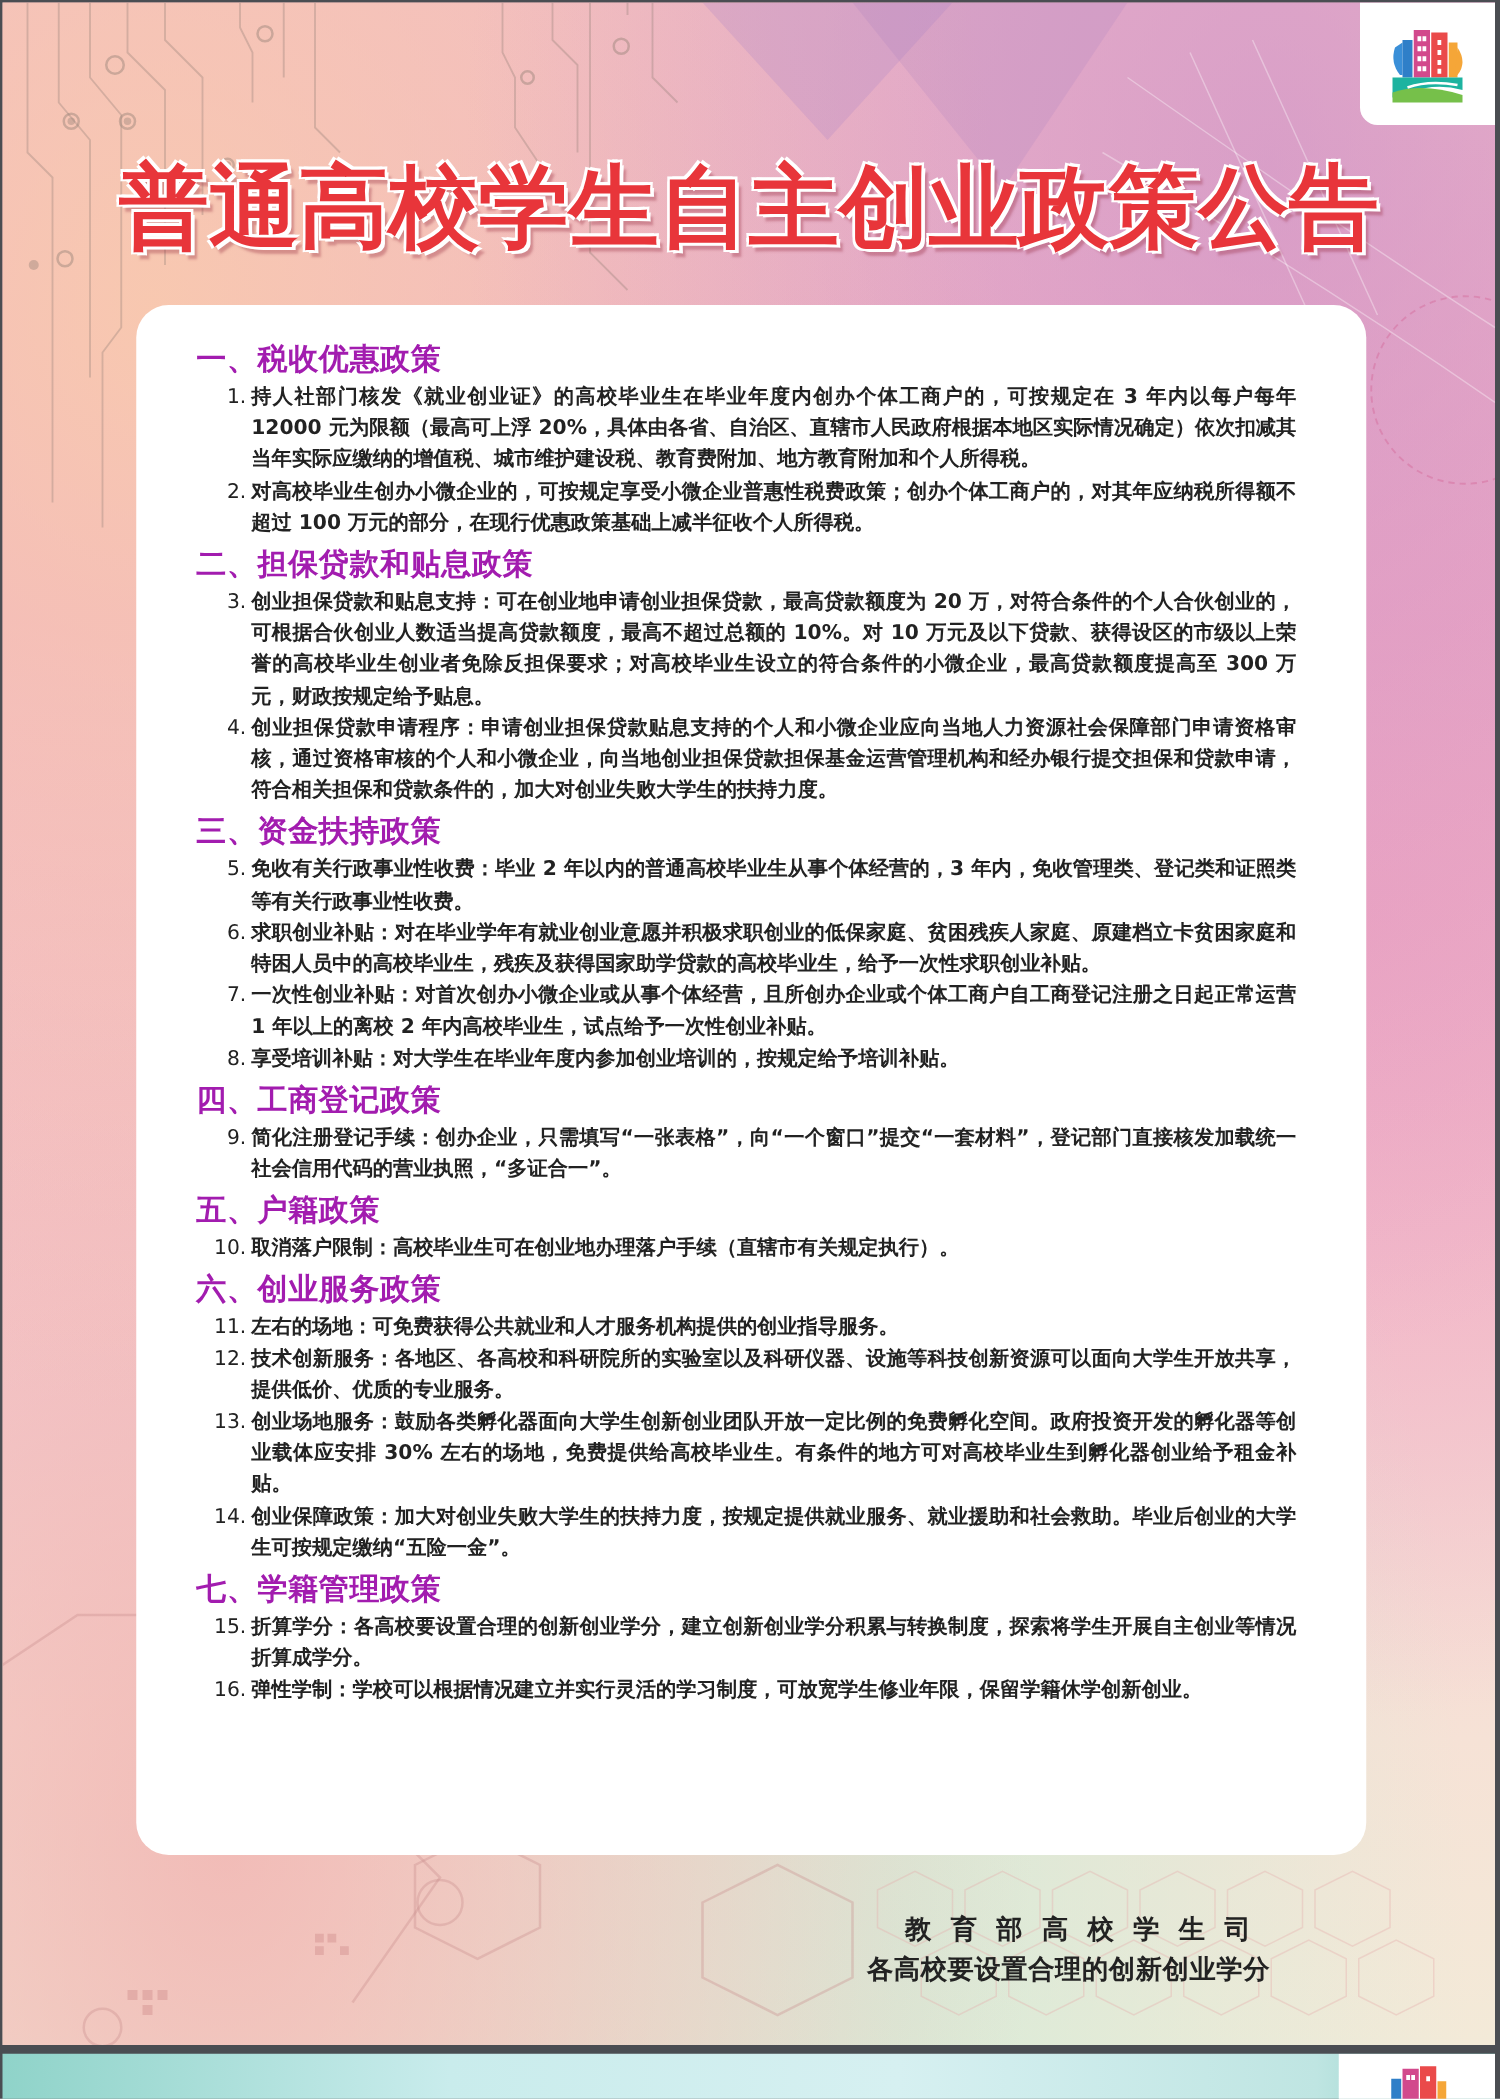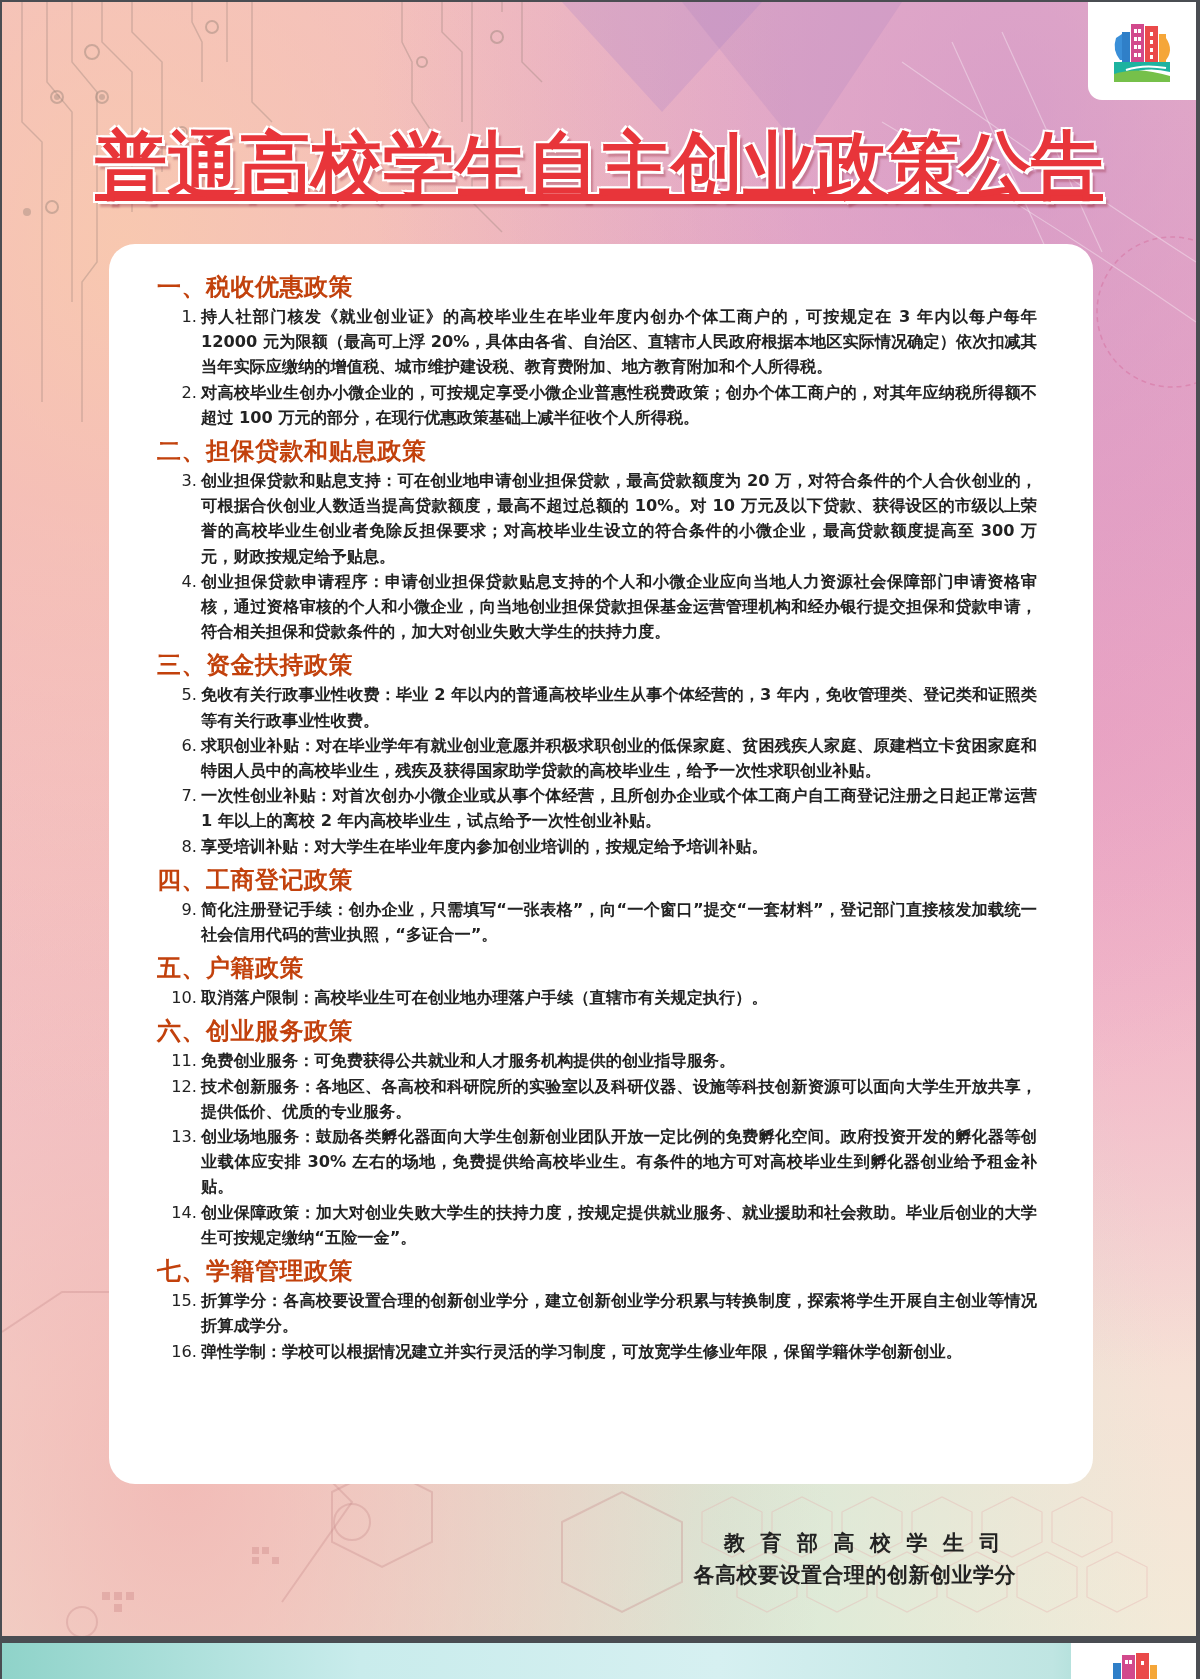--- a/index.html
+++ b/index.html
@@ -26,28 +26,28 @@
   .logo-box svg { position:absolute; left:20px; top:18px; }
   .title {
     position:absolute; left:0; width:100%; top:118px; text-align:center;
     font-family:"DejaVu Sans", sans-serif; font-weight:bold;
     font-size:72px; letter-spacing:0px; line-height:90px;
     color:#e83a3a;
     text-shadow: 0 0 0 #fff, 3px 3px 0 #ffffff, -2px -2px 0 #ffffff, 2px -2px 0 #fff, -2px 2px 0 #fff, 5px 6px 2px rgba(150,40,60,0.35);
     background: linear-gradient(180deg,#f03030 0%, #e84545 60%, #f07060 100%);
     -webkit-background-clip:text; background-clip:text;
   }
-  .title-inner { color:#e8353a;text-decoration:underline; }
+  .title-inner { color:#e8353a; }
   .card {
     position:absolute; left:107px; top:242px; width:984px; height:1240px;
     background:#ffffff; border-radius:26px;
   }
   .content { position:absolute; left:48px; top:22px; width:880px; }
   .sec-head {
-    color:#c2410c; font-weight:bold; font-size:24px; line-height:34px;
+    color:#a21caf; font-weight:bold; font-size:24px; line-height:34px;
     margin-top:4px; letter-spacing:0.5px;
   }
   .item { display:flex; color:#222; font-size:16.2px; line-height:25.2px; }
   .item .num { width:40px; flex:none; text-align:right; padding-right:4px; }
   .item .txt { flex:1; text-align:justify;font-weight:bold; }
   .signature {
     position:absolute; right:180px; top:1525px; text-align:right;
     color:#222; font-weight:bold; font-size:21px; line-height:32px;
   }
   .sig1 { letter-spacing:15.5px; }
@@ -232,21 +232,21 @@
         <div class="item">
             <span class="num">10.</span>
             <span class="txt">取消落户限制：高校毕业生可在创业地办理落户手续（直辖市有关规定执行）。</span>
           </div>
       </div>
 
       <div>
         <div class="sec-head">六、创业服务政策</div>
         <div class="item">
             <span class="num">11.</span>
-            <span class="txt">免费创业服务：可免费获得公共就业和人才服务机构提供的创业指导服务。</span>
+            <span class="txt">左右的场地：可免费获得公共就业和人才服务机构提供的创业指导服务。</span>
           </div>
         <div class="item">
             <span class="num">12.</span>
             <span class="txt">技术创新服务：各地区、各高校和科研院所的实验室以及科研仪器、设施等科技创新资源可以面向大学生开放共享，提供低价、优质的专业服务。</span>
           </div>
         <div class="item">
             <span class="num">13.</span>
             <span class="txt">创业场地服务：鼓励各类孵化器面向大学生创新创业团队开放一定比例的免费孵化空间。政府投资开发的孵化器等创业载体应安排 30% 左右的场地，免费提供给高校毕业生。有条件的地方可对高校毕业生到孵化器创业给予租金补贴。</span>
           </div>
         <div class="item">

